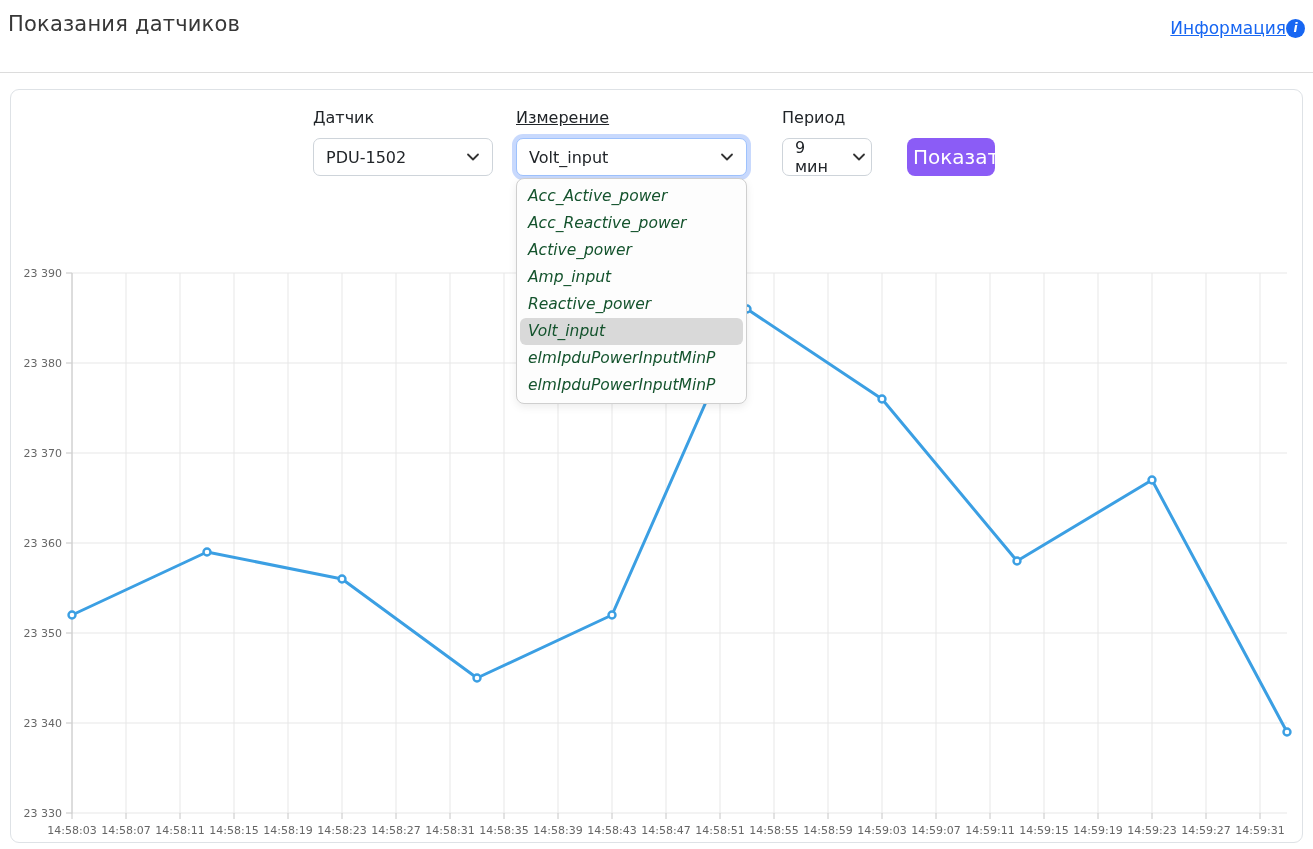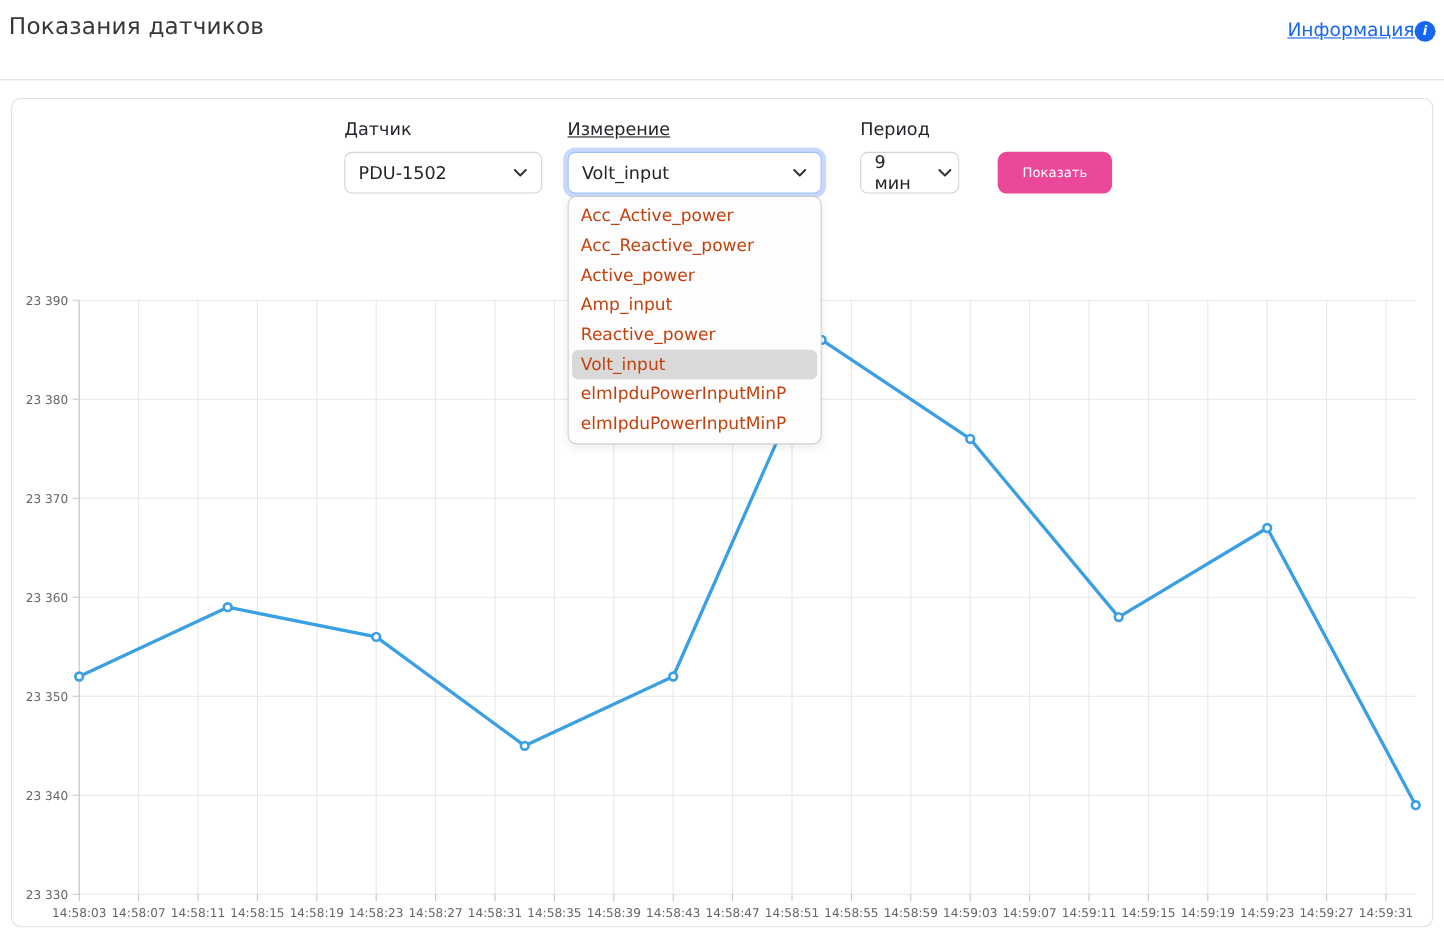--- a/index.html
+++ b/index.html
@@ -39,33 +39,33 @@
     background:#fff;border:1px solid #ced4da;border-radius:7px;
     display:flex;align-items:center;justify-content:space-between;
     padding:0 12px;font-size:16px;color:#212529;cursor:pointer;gap:16px;
   }
   .sel-sensor{left:302px;width:180px;}
   .sel-measure{left:505px;width:231px;border-color:#9ec2fd;
     box-shadow:0 0 0 4px rgba(96,146,250,.35);}
   .sel-period{left:771px;width:90px;}
   .chevron{width:14px;height:14px;flex:0 0 auto;margin-left:8px;}
   .show-btn{
-    position:absolute;left:896px;top:48px;width:104px;height:38px;
-    background:#ec4899;color:#fff;border:none;border-radius:8px;
-    font-size:12px;font-family:inherit;cursor:pointer;
+    position:absolute;left:896px;top:48px;width:88px;height:38px;
+    background:#8b5cf6;color:#fff;border:none;border-radius:8px;
+    font-size:20px;font-family:inherit;cursor:pointer;
   }
   
   .dropdown{
     position:absolute;left:505px;top:88px;width:231px;box-sizing:border-box;
     background:#fdfdfd;border:1px solid #cfcfcf;border-radius:8px;
     padding:4px 3px;z-index:20;box-shadow:0 3px 8px rgba(0,0,0,.08);
   }
   .dd-item{
-    font-size:15.5px;color:#c2410c;line-height:27px;height:27px;
-    padding:0 8px;border-radius:6px;cursor:pointer;white-space:nowrap;overflow:hidden;
+    font-size:15.5px;color:#14532d;line-height:27px;height:27px;
+    padding:0 8px;border-radius:6px;cursor:pointer;white-space:nowrap;overflow:hidden;font-style:italic;
   }
   .dd-item.active{background:#d9d9d9;}
   
   .chart-svg{position:absolute;left:0;top:160px;z-index:1;}
   .tick-text{font-size:11px;fill:#666;font-family:"DejaVu Sans",sans-serif;}
 </style>
 </head>
 <body>
 
 <div class="page-title">Показания датчиков</div>

